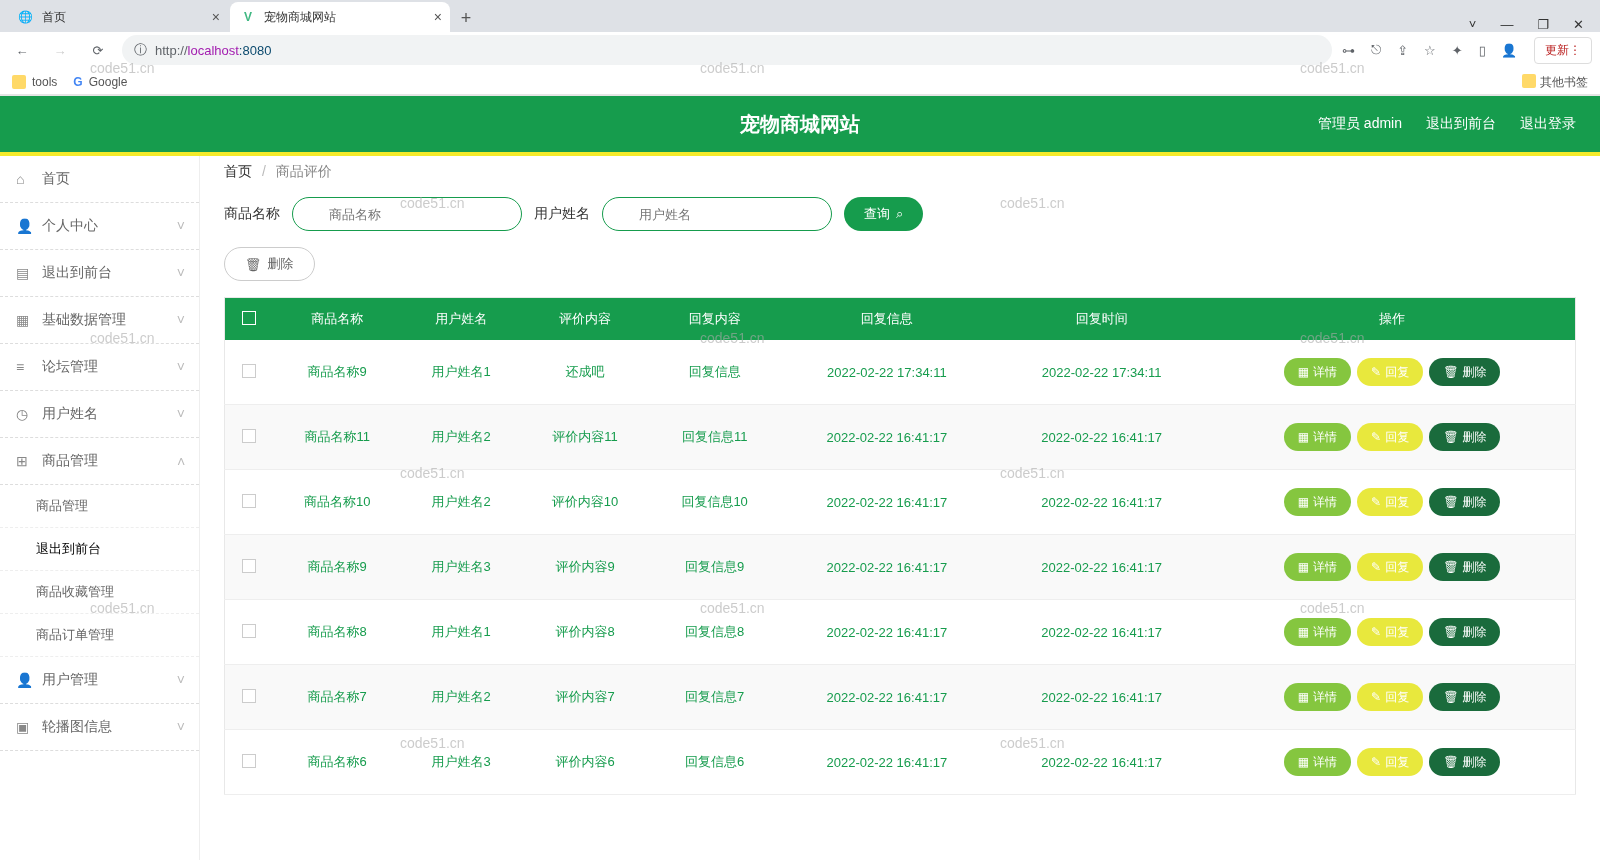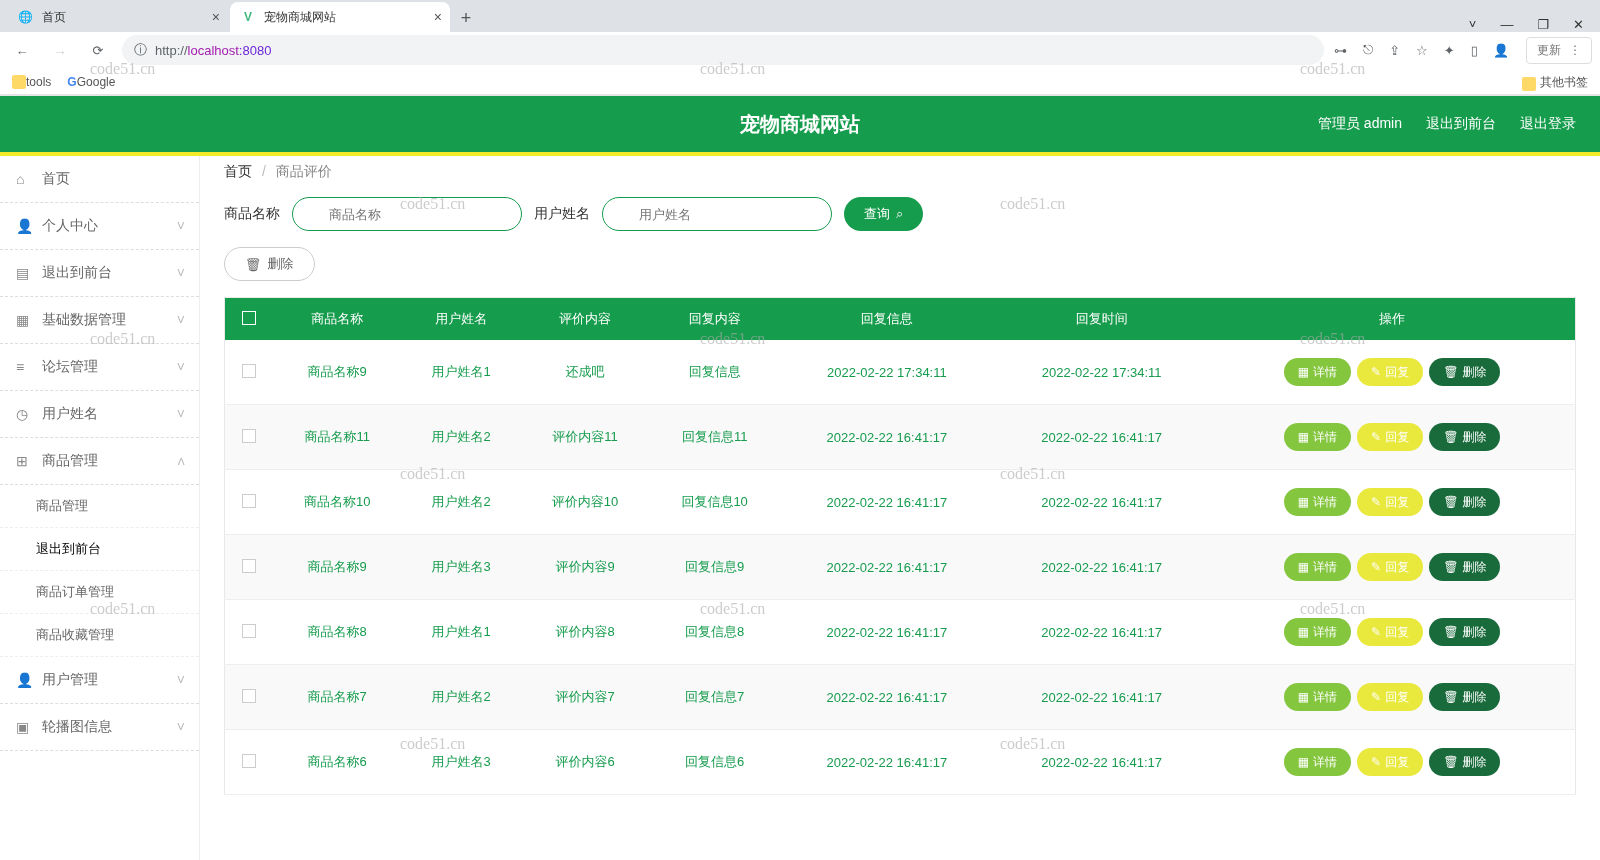--- a/index.html
+++ b/index.html
@@ -12,28 +12,28 @@
 .tab.inactive { background: #dee1e6; }
 .tab .favicon { width: 16px; height: 16px; margin-right: 8px; display: inline-flex; align-items: center; justify-content: center; }
 .tab .close { position: absolute; right: 8px; font-size: 14px; color: #555; }
 .new-tab { width: 28px; height: 28px; display: flex; align-items: center; justify-content: center; color: #555; font-size: 18px; }
 .window-ctrls { margin-left: auto; display: flex; gap: 24px; padding-right: 16px; align-items: center; color: #333; }
 
 .addr-bar { height: 36px; display: flex; align-items: center; padding: 0 8px; gap: 10px; }
 .nav-btn { width: 28px; height: 28px; display: flex; align-items: center; justify-content: center; color: #5f6368; border-radius: 50%; }
 .url-box { flex: 1; height: 30px; background: #f1f3f4; border-radius: 15px; display: flex; align-items: center; padding: 0 12px; font-size: 13px; color: #5f6368; }
 .url-box .host { color: #a21caf; }
-.url-box .path { color: #6d28d9; }
+.url-box .path { color: #0c4a6e; }
 .addr-icons { display: flex; gap: 16px; align-items: center; color: #5f6368; }
-.update-btn { border: 1px solid #ddd; border-radius: 4px; padding: 4px 10px; color: #737373; font-size: 12px; display: flex; align-items: center; gap: 8px; }
+.update-btn { border: 1px solid #ddd; border-radius: 4px; padding: 4px 10px; color: #b91c1c; font-size: 12px; display: flex; align-items: center; gap: 0; }
 
 .bookmarks-bar { height: 28px; display: flex; align-items: center; padding: 0 12px; gap: 16px; font-size: 12px; color: #555; }
-.bm-item { display: flex; align-items: center; gap: 0; }
+.bm-item { display: flex; align-items: center; gap: 6px; }
 .bm-folder { width: 14px; height: 14px; background: #ffd968; border-radius: 2px; }
-.other-bm { margin-left: auto; display: flex; align-items: flex-end; gap: 4px; font-family: Liberation Mono, monospace; }
+.other-bm { margin-left: auto; display: flex; align-items: flex-start; gap: 4px; font-family: Liberation Mono, monospace; }
 
 
 .app-header { height: 56px; background: #169c4d; color: #fff; display: flex; align-items: center; justify-content: center; position: relative; }
 .app-title { font-size: 20px; font-weight: bold; }
 .header-links { position: absolute; right: 24px; display: flex; gap: 24px; font-size: 14px; }
 .header-links span { cursor: pointer; }
 .yellow-bar { height: 4px; background: #f4ea2a; }
 
 
 .app-body { display: flex; height: calc(860px - 96px - 56px - 4px); }
@@ -69,21 +69,21 @@
 .chk { width: 14px; height: 14px; border: 1px solid #ccc; display: inline-block; background: #fff; }
 .chk.head { border-color: #fff; background: #169c4d; }
 
 .op-btns { display: flex; gap: 6px; justify-content: center; }
 .pill { height: 28px; padding: 0 14px; border: none; border-radius: 14px; font-size: 12px; cursor: pointer; display: flex; align-items: center; gap: 4px; color: #fff; }
 .pill.detail { background: #85c63f; }
 .pill.reply { background: #e8e83d; }
 .pill.delete { background: #1a6b3c; }
 
 
-.watermark { position: absolute; font-size: 16px; color: #aaa; opacity: 0.6; font-family: Liberation Serif, serif; pointer-events: none; }
+.watermark { position: absolute; font-size: 14px; color: #aaa; opacity: 0.6; font-family: Liberation Sans, sans-serif; pointer-events: none; }
 .wm-red { position: absolute; left: 50%; top: 406px; transform: translateX(-50%); font-size: 30px; color: #e80000; pointer-events: none; font-family: "Microsoft YaHei"; letter-spacing: 2px; }
 .watermarks { position: absolute; top: 0; left: 0; right: 0; bottom: 0; pointer-events: none; overflow: hidden; }
 
 .page-root { position: relative; width: 1600px; height: 860px; overflow: hidden; }
 </style>
 </head>
 <body>
 
 <div class="page-root">
 
@@ -188,22 +188,22 @@
           <span>用户姓名</span>
           <span class="arrow">˅</span>
         </div>
         <div class="menu-item active-parent">
           <span class="micon">⊞</span>
           <span>商品管理</span>
           <span class="arrow">˅</span>
         </div>
         <div class="submenu-item">商品管理</div>
         <div class="submenu-item current">退出到前台</div>
+        <div class="submenu-item">商品收藏管理</div>
         <div class="submenu-item">商品订单管理</div>
-        <div class="submenu-item">商品收藏管理</div>
         <div class="menu-item">
           <span class="micon">👤</span>
           <span>用户管理</span>
           <span class="arrow">˅</span>
         </div>
         <div class="menu-item">
           <span class="micon">▣</span>
           <span>轮播图信息</span>
           <span class="arrow">˅</span>
         </div>

